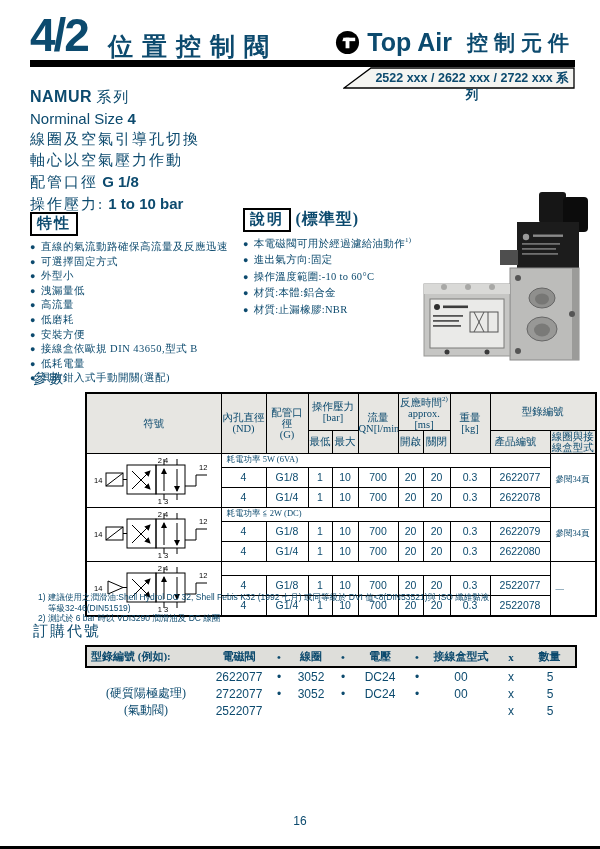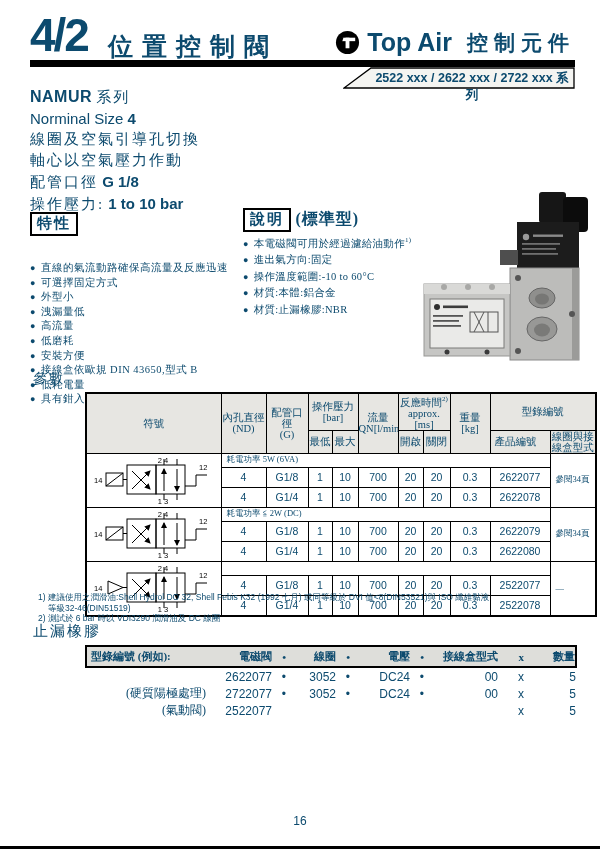--- a/index.html
+++ b/index.html
@@ -24,21 +24,21 @@
   
   .intro{position:absolute;left:30px;top:86px;line-height:21px;font-size:15px;}
   .intro .b{font-weight:bold;}
   .intro .cn{letter-spacing:2px;}
   .namur{font-weight:bold;font-size:16px;letter-spacing:0.5px;text-align:right;}
 
   
   .boxlabel{display:inline-block;border:2px solid #000;padding:0 5px 1px 5px;
             font-size:15px;font-weight:600;letter-spacing:2px;}
   .features{position:absolute;left:30px;top:212px;width:210px;}
-  .feat-list{margin-top:25px;}
+  .feat-list{margin-top:4px;}
   .feat{font-size:10.5px;line-height:13.6px;letter-spacing:0.5px;white-space:nowrap;}
   .blt{font-size:9px;margin-right:5px;}
   .desc{position:absolute;left:243px;top:208px;width:210px;}
   .desc-title{font-size:15px;font-weight:600;}
   .desc-suffix{font-size:16px;font-weight:bold;letter-spacing:1px;}
   .desc-list{}
   .desc-item{font-size:10.5px;line-height:16.5px;letter-spacing:0.3px;white-space:nowrap;}
   sup{font-size:7px;}
 
   
@@ -67,21 +67,21 @@
   .vsym text{font-size:7.5px;font-family:"Liberation Sans",sans-serif;fill:#000;}
 
   
   .footnotes{position:absolute;left:38px;top:592px;font-size:8.5px;line-height:10.5px;}
   .footnotes .ind{padding-left:10px;}
 
   
   .order-title{position:absolute;left:33px;top:622px;font-size:15px;letter-spacing:2px;}
   table.order{position:absolute;left:85px;top:645px;width:490px;border-collapse:collapse;
               table-layout:fixed;}
-  table.order td{padding:0;font-size:12px;text-align:right;vertical-align:middle;overflow:hidden;}
+  table.order td{padding:0;font-size:12px;text-align:center;vertical-align:middle;overflow:hidden;}
   tr.ohead td{background:#dededa;border-top:2px solid #000;border-bottom:2px solid #000;
               height:19px;font-family:"Liberation Serif","DejaVu Serif",serif;
               font-size:11px;font-weight:bold;}
   tr.ohead td:first-child{border-left:2px solid #000;text-align:left;padding-left:4px;}
   tr.ohead td:last-child{border-right:2px solid #000;}
   tr.orow td{height:17px;}
   td.note{font-size:8px;text-align:right;padding-right:2px;
           font-family:"Liberation Serif","DejaVu Serif",serif;}
 
   .pagenum{position:absolute;left:0;top:814px;width:600px;text-align:center;font-size:12px;}
@@ -400,21 +400,21 @@
       </tr>
     </tbody>
   </table>
 
   <div class="footnotes">
     <div>1) 建議使用之潤滑油:Shell Hydrol DO 32, Shell Febis K32 (1992 七月) 或同等級於 DVI 值&lt;8(DIN53521)與 ISO 纖維黏液</div>
     <div class="ind">等級32-46(DIN51519)</div>
     <div>2) 測試於 6 bar 時以 VDI3290 潤滑油及 DC 線圈</div>
   </div>
 
-  <div class="order-title serif">止漏橡膠</div>
+  <div class="order-title serif">訂購代號</div>
   <table class="order">
     <colgroup>
       <col style="width:120px">
         <col style="width:66px">
         <col style="width:14px">
       <col style="width:50px">
         <col style="width:14px">
         <col style="width:60px">
       <col style="width:14px">
         <col style="width:74px">

